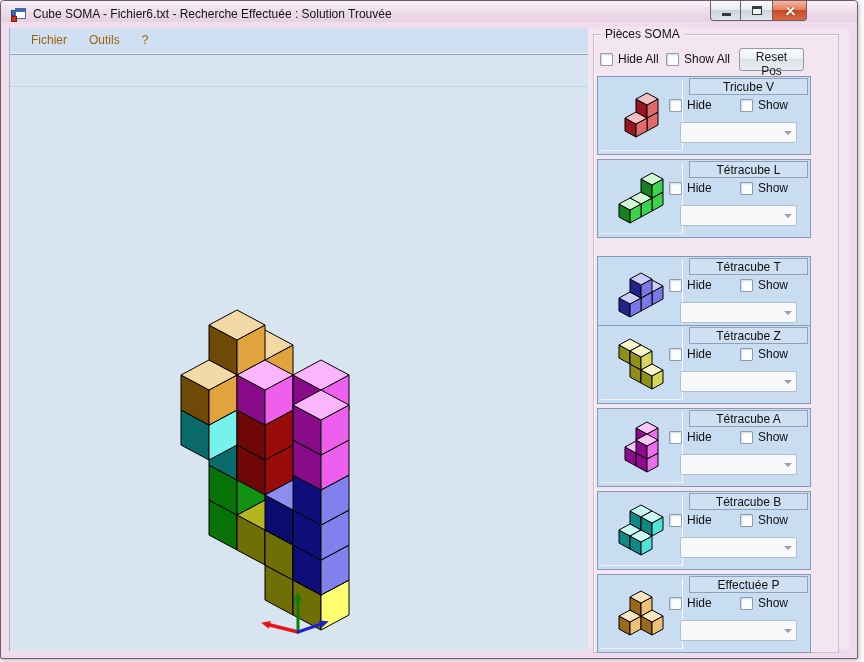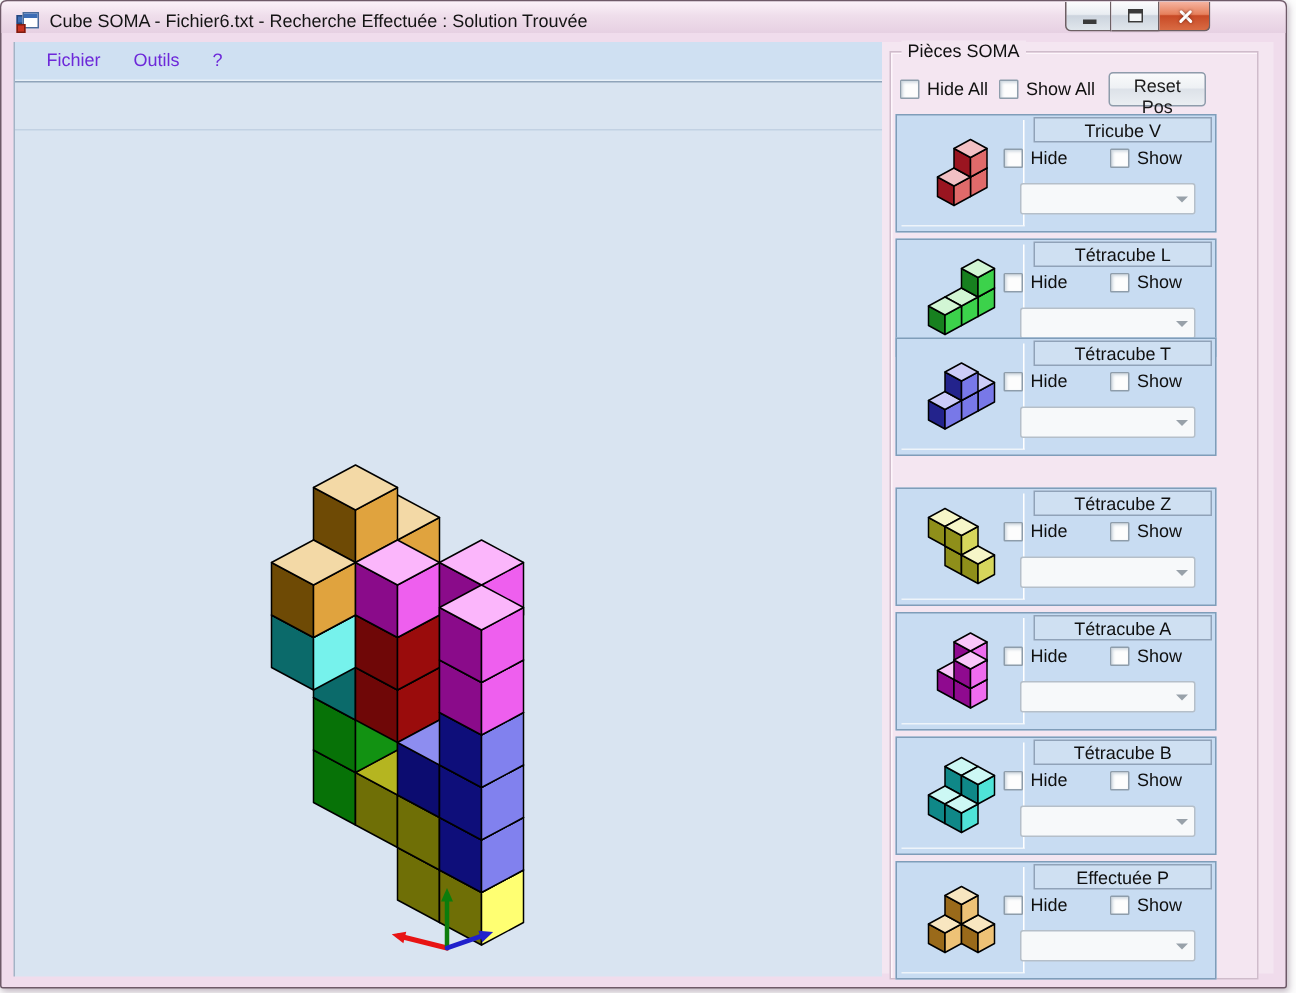--- a/index.html
+++ b/index.html
@@ -29,21 +29,21 @@
   .glyph-max{position:absolute;left:11px;top:5px;width:10px;height:9px;border:1px solid #3a3a3a;border-top:3px solid #3a3a3a;background:#f4f6f8;}
   .glyph-close{position:absolute;left:12px;top:4px;width:11px;height:11px;}
   .glyph-close i{position:absolute;left:0;top:4.5px;width:11px;height:2.4px;background:#fff;border-radius:1px;
     box-shadow:0 0 2px rgba(60,10,0,.6);}
   .glyph-close i:nth-child(1){transform:rotate(45deg);}
   .glyph-close i:nth-child(2){transform:rotate(-45deg);}
   
   .client{position:absolute;left:8px;top:27px;right:8px;bottom:9px;background:#f4e6f1;}
   .left-area{position:absolute;left:0;top:0;width:579px;height:623px;border-left:1px solid #a3b3c6;}
   .menubar{position:absolute;left:0;top:0;right:0;height:26px;background:#cfe0f2;border-bottom:1px solid #e8f0f8;}
-  .menu-item{display:inline-block;padding:5px 11px 0 11px;height:26px;font-size:12px;color:#6d28d9;cursor:default;}
+  .menu-item{display:inline-block;padding:5px 11px 0 11px;height:26px;font-size:12px;color:#a16207;cursor:default;}
   .menu-item:first-child{margin-left:10px;}
   .viewport{position:absolute;left:0;top:26px;right:0;bottom:0;background:#d9e4f1;border-top:1px solid #90a4ba;}
   .vp-line{position:absolute;left:0;top:31px;width:100%;height:1px;background:#c2d1e3;}
   .viewport svg{position:absolute;left:0;top:0;}
   
   .groupbox{position:absolute;left:584px;top:6px;width:246px;height:619px;
     border:1px solid #cfbccb;box-shadow:inset 1px 1px 0 #fdf6fb;background:#f4e6f1;padding-left:44px;}
   .gb-label{position:absolute;left:7px;top:-8px;padding:0 4px;background:#f4e6f1;font-size:12px;color:#101010;}
   .cb{position:absolute;display:flex;align-items:flex-end;cursor:default;}
   .cb .box{width:13px;height:13px;background:#fdfdfd;border:1px solid #8e9dab;border-radius:1px;
@@ -266,21 +266,21 @@
        <span class="box"></span>
        <span class="cbl">Show</span>
      </label>
      <div class="combo">
        <span class="combo-value"></span>
        <span class="arrow-zone">
          <span class="tri"></span>
        </span>
      </div>
             </div>
-            <div class="piece-panel" style="top: 190px;">
+            <div class="piece-panel" style="top: 221px;">
               <div class="piece-img">
        <svg width="80" height="69">
                   <g>
                     <polygon points="40,26 51,32 51,45 40,39" fill="#23238c" stroke="#000" stroke-width="1" stroke-linejoin="round"></polygon>
                     <polygon points="62,26 51,32 51,45 62,39" fill="#7878e8" stroke="#000" stroke-width="1" stroke-linejoin="round"></polygon>
                     <polygon points="51,20 62,26 51,32 40,26" fill="#ccccf8" stroke="#000" stroke-width="1" stroke-linejoin="round"></polygon>
                     <polygon points="29,32 40,38 40,51 29,45" fill="#23238c" stroke="#000" stroke-width="1" stroke-linejoin="round"></polygon>
                     <polygon points="51,32 40,38 40,51 51,45" fill="#7878e8" stroke="#000" stroke-width="1" stroke-linejoin="round"></polygon>
                     <polygon points="40,26 51,32 40,38 29,32" fill="#ccccf8" stroke="#000" stroke-width="1" stroke-linejoin="round"></polygon>
                     <polygon points="18,38 29,44 29,57 18,51" fill="#23238c" stroke="#000" stroke-width="1" stroke-linejoin="round"></polygon>

